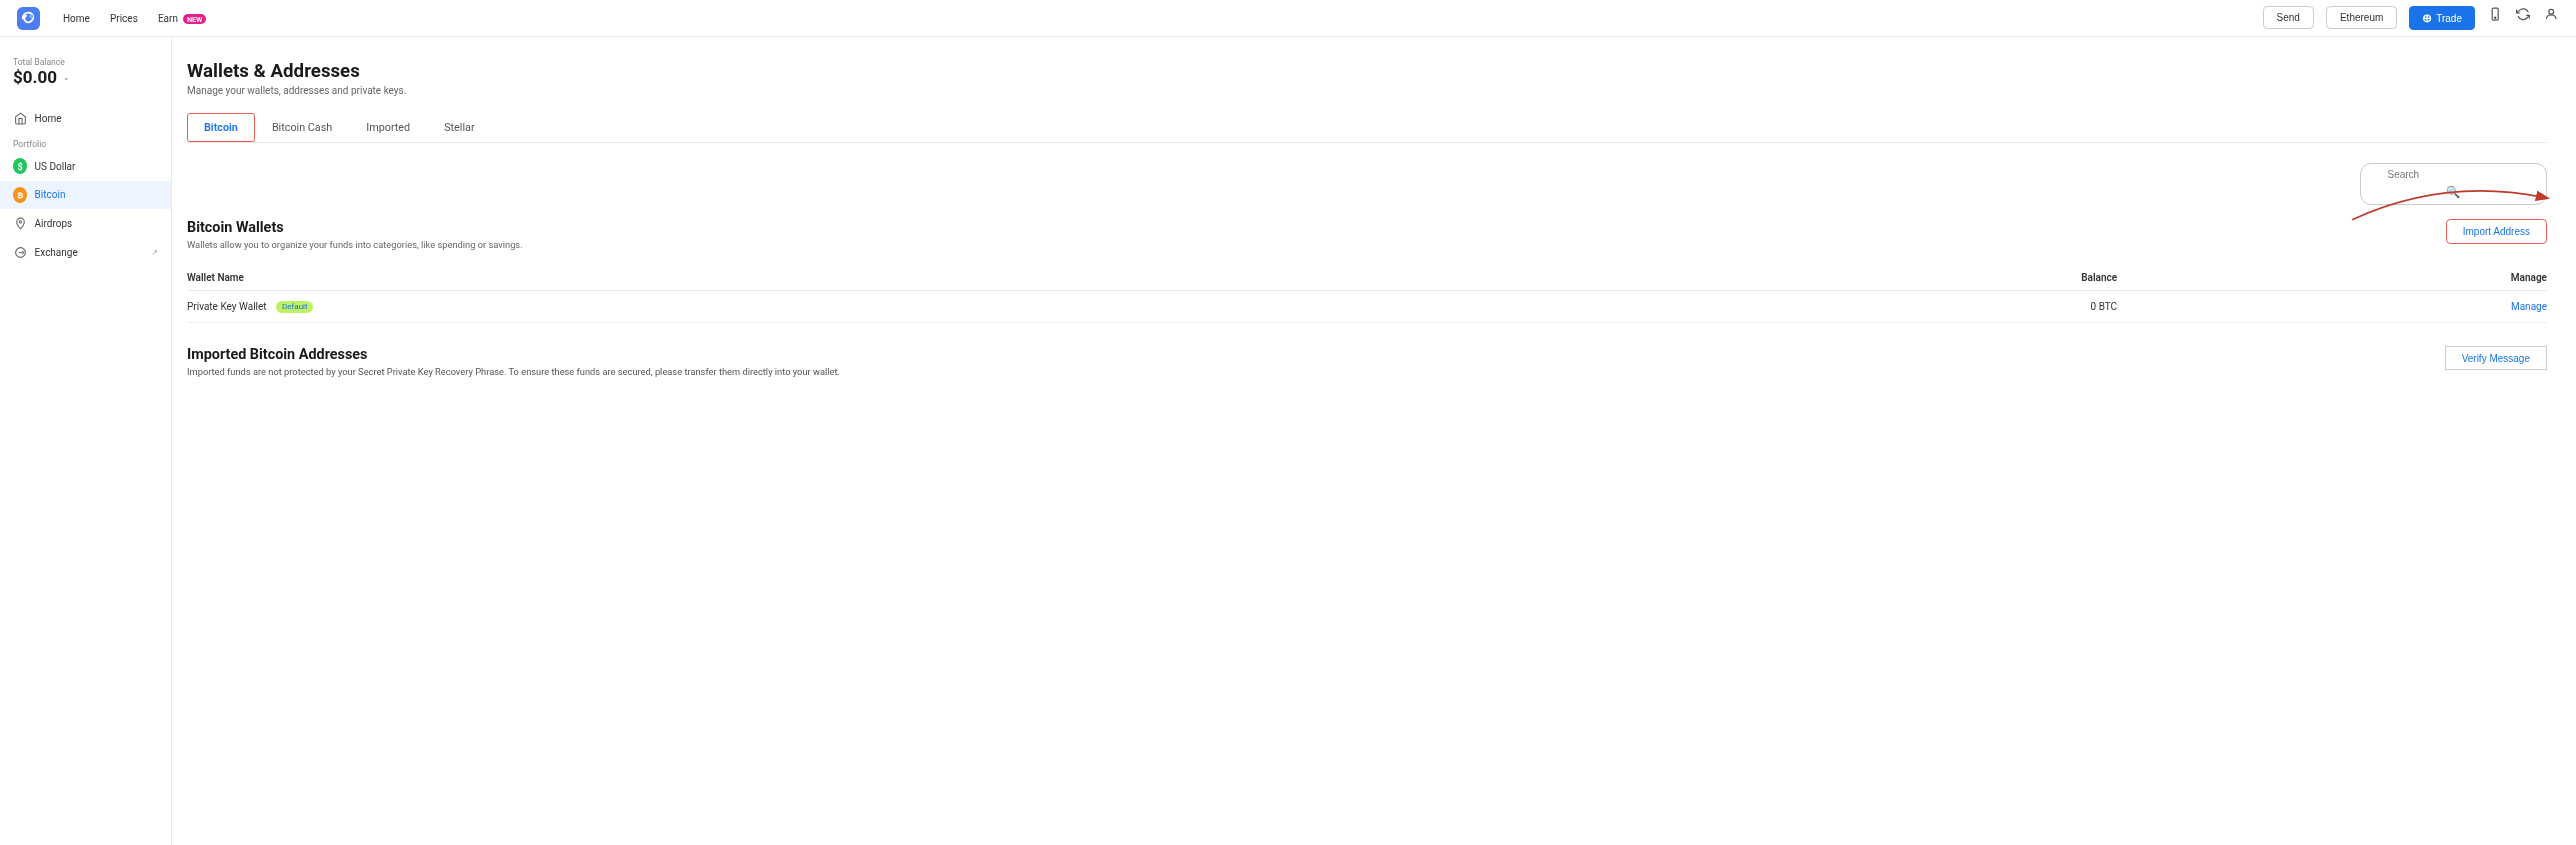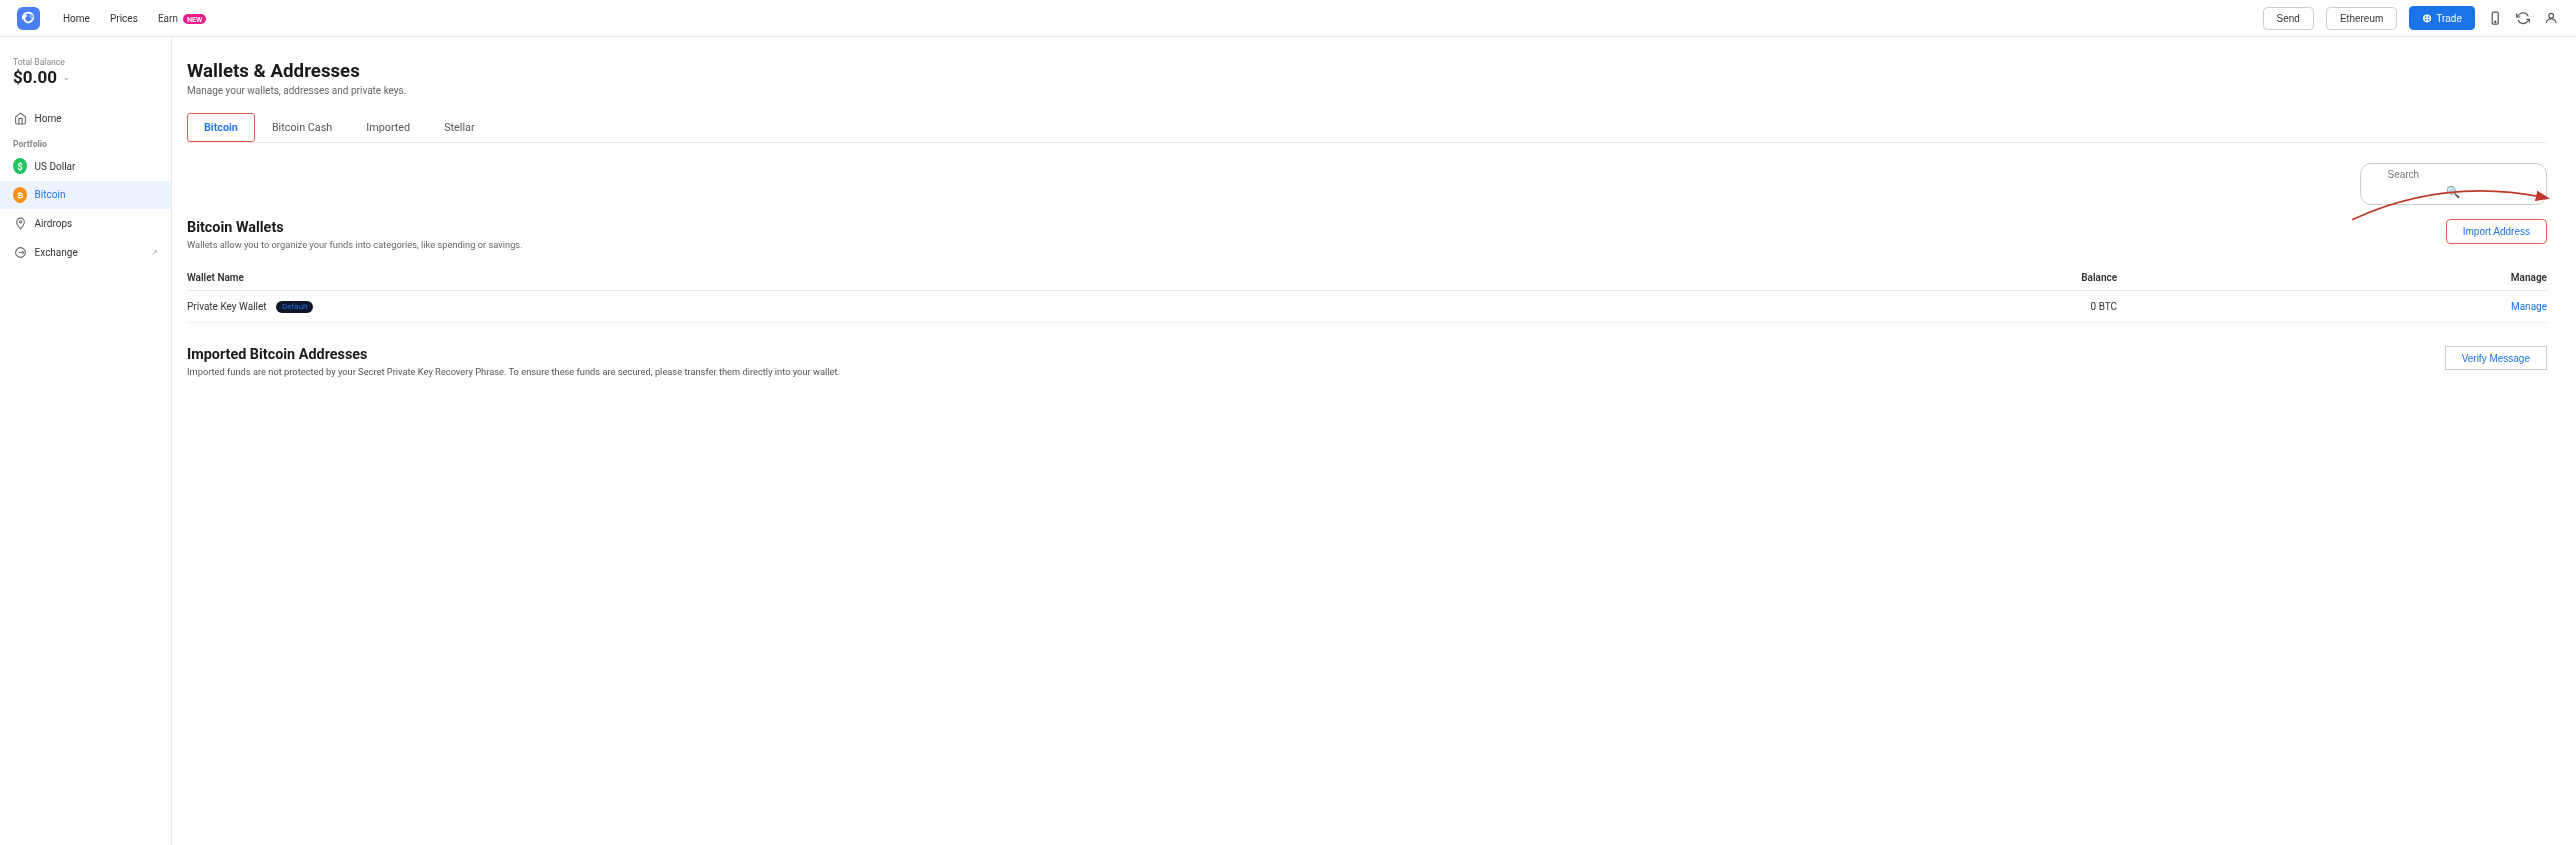--- a/index.html
+++ b/index.html
@@ -8,21 +8,21 @@
     
     .topnav {
       display: flex; align-items: center; padding: 0 17px; height: 37px;
       border-bottom: 0.7px solid #e8e8e8; position: fixed; top: 0; left: 0; right: 0; background: #fff; z-index: 100;
     }
     .logo { width: 23px; height: 23px; margin-right: 14.4px; }
     .logo svg { width: 23px; height: 23px; }
     .nav-links { display: flex; gap: 2.9px; align-items: center; }
     .nav-link { padding: 4.3px 8.6px; font-size: 10px; color: #333; cursor: pointer; border-radius: 2.9px; text-decoration: none; }
     .earn-badge { background: #e91e8c; color: #fff; font-size: 7.2px; padding: 0.7px 3.6px; border-radius: 5.8px; margin-left: 2.9px; font-weight: 600; vertical-align: middle; }
-    .nav-right { margin-left: auto; display: flex; align-items: center; gap: 12px; }
+    .nav-right { margin-left: auto; display: flex; align-items: flex-start; gap: 12px; }
     .btn-send { padding: 5px 13px; border: 0.7px solid #ccc; border-radius: 4.3px; background: #fff; font-size: 10px; cursor: pointer; color: #333; }
     .btn-receive { padding: 5px 13px; border: 0.7px solid #ccc; border-radius: 4.3px; background: #fff; font-size: 10px; cursor: pointer; color: #333; }
     .btn-trade { padding: 5px 13px; border-radius: 4.3px; background: #1a73e8; font-size: 10px; cursor: pointer; color: #fff; border: none; display: flex; align-items: center; gap: 4.3px; font-weight: 500; }
     .btn-trade .plus-icon { font-size: 11.5px; font-weight: 700; }
     .nav-icon { width: 16px; height: 16px; cursor: pointer; color: #555; display: flex; align-items: center; justify-content: center; }
 
     
     .sidebar {
       position: fixed; top: 37px; left: 0; bottom: 0; width: 172px;
       border-right: 0.7px solid #e8e8e8; background: #fff; padding: 11.5px 0; overflow-y: auto;
@@ -32,21 +32,21 @@
     .balance-amount { font-size: 17px; font-weight: 700; color: #1a1a1a; text-align: center; }
     .balance-row { display: flex; align-items: center; gap: 5.8px; }
     .chevron-down { cursor: pointer; color: #888; font-size: 8.6px; }
     .sidebar-nav { margin-top: 5.8px; }
     .sidebar-item {
       display: flex; align-items: center; gap: 7.2px; padding: 7.2px 13px;
       cursor: pointer; color: #333; border-radius: 0;
     }
     .sidebar-item .s-icon { width: 14.4px; height: 14.4px; display: flex; align-items: center; justify-content: center; font-size: 11.5px; }
     .sidebar-item .s-label { font-size: 10px; }
-    .sidebar-section-label { padding: 5.8px 13px 2.9px; font-size: 8.6px; color: #888; font-weight: 700; }
+    .sidebar-section-label { padding: 5.8px 13px 2.9px; font-size: 8.6px; color: #888; font-weight: 400; }
     .sidebar-item.active { background: #eef4ff; color: #1a73e8; }
     .sidebar-item .ext-icon { margin-left: auto; font-size: 8px; color: #aaa; }
     .us-dollar-icon { background: #22c55e; color: #fff; border-radius: 50%; width: 16px; height: 16px; display: flex; align-items: center; justify-content: center; font-weight: 700; font-size: 9.3px; }
     .btc-icon { background: #f7931a; color: #fff; border-radius: 50%; width: 16px; height: 16px; display: flex; align-items: center; justify-content: center; font-weight: 700; font-size: 8px; }
 
     
     .main {
       margin-left: 158px; margin-top: 37px; padding: 23px 29px; min-height: calc(100vh - 37px);
     }
     .page-title { font-size: 18.7px; font-weight: 700; color: #1a1a1a; margin-bottom: 2.9px; }
@@ -78,21 +78,21 @@
 
     .btn-import { padding: 5.8px 16px; border: 1.4px solid #e05b50; border-radius: 4.3px; background: #fff; color: #1a73e8; font-size: 10px; cursor: pointer; font-weight: 500; }
     .btn-verify { padding: 5.8px 16px; border: 0.7px solid #ccc; border-radius: 0; background: #fff; color: #1a73e8; font-size: 10px; cursor: pointer; }
 
     
     .wallet-table { width: 100%; border-collapse: collapse; margin-bottom: 23px; }
     .wallet-table th { text-align: left; padding: 7.2px 0; font-size: 10px; font-weight: 600; color: #333; border-bottom: 0.7px solid #e8e8e8; }
     .wallet-table th.right { text-align: right; }
     .wallet-table td { padding: 10px 0; font-size: 10px; color: #333; border-bottom: 0.7px solid #f0f0f0; }
     .wallet-table td.right { text-align: right; }
-    .default-badge { background: #0f172a; color: #1a73e8; font-size: 8px; padding: 1.4px 5.8px; border-radius: 7.2px; margin-left: 7.2px; }
+    .default-badge { background: #bef264; color: #1a73e8; font-size: 8px; padding: 1.4px 5.8px; border-radius: 7.2px; margin-left: 7.2px; }
     .manage-link { color: #1a73e8; cursor: pointer; text-decoration: none; }
 
     
     .imported-section { margin-top: 5.8px; }
     .imported-title { font-size: 14.4px; font-weight: 700; color: #1a1a1a; margin-bottom: 2.9px; }
     .imported-desc { font-size: 9.3px; color: #555; }
     .imported-row { display: flex; align-items: flex-start; justify-content: space-between; }
 
     
     .relative-wrapper { position: relative; }

